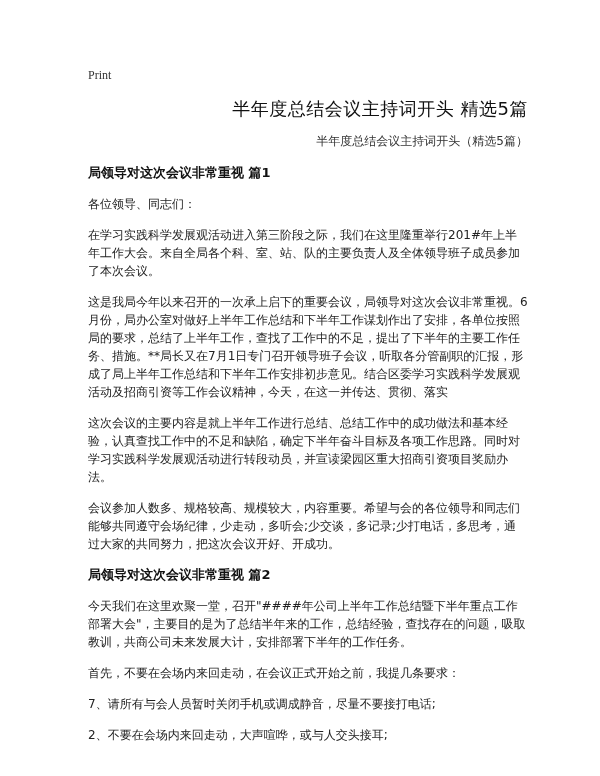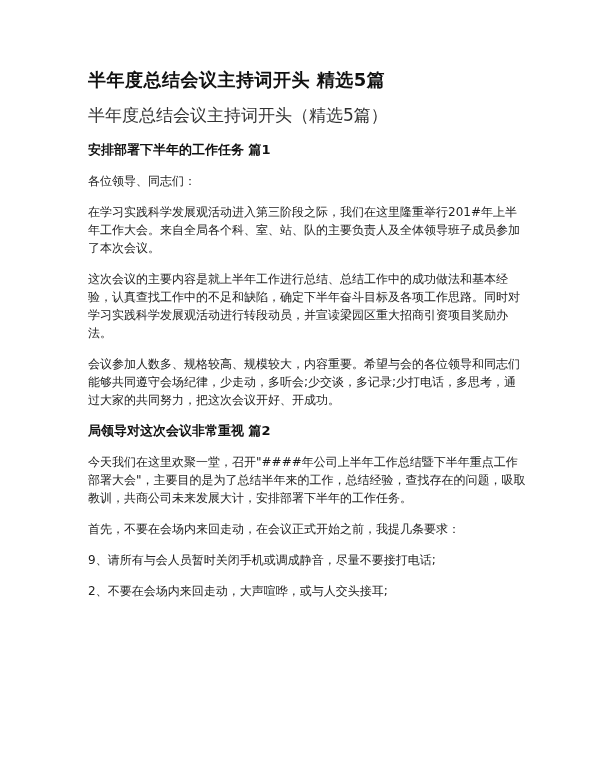--- a/index.html
+++ b/index.html
@@ -1,40 +1,42 @@
 <!DOCTYPE html>
 <html><head>
   <meta charset="utf-8">
   <style>
     html, body { margin: 0; padding: 0; background: #ffffff; }
     body { width: 600px; height: 776px; position: relative; overflow: hidden;
       font-family: "DejaVu Sans", "Liberation Sans", sans-serif; color: #222; }
     .page { position: absolute; left: 88px; top: 68px; width: 440px; }
     .print { font-family: "Liberation Serif", serif; font-size: 12px; color: #333; margin: 0 0 14px 0; }
-    .title { font-size: 18px; font-weight: bold; text-align: left; margin: 0 0 12px 0; color: #111; letter-spacing: 0.5px; }
-    .subtitle { font-size: 17px; margin: 0 0 14px 0; color: #333; }
+    .title { font-size: 18px; font-weight: normal; text-align: right; margin: 0 0 12px 0; color: #111; letter-spacing: 0.5px; }
+    .subtitle { font-size: 12px; margin: 0 0 14px 0; color: #333; text-align: right; }
     .h2 { font-size: 13px; font-weight: bold; margin: 0 0 13px 0; color: #111; }
     p.para { font-size: 12px; line-height: 18px; margin: 0 0 13px 0; color: #222; }
   </style>
 </head>
 <body>
 
 <div class="page">
+  <div class="print">Print</div>
   <h1 class="title">半年度总结会议主持词开头 精选5篇</h1>
   <div class="subtitle">半年度总结会议主持词开头（精选5篇）</div>
 
   <div>
-    <div class="h2">安排部署下半年的工作任务 篇1</div>
+    <div class="h2">局领导对这次会议非常重视 篇1</div>
     <p class="para">各位领导、同志们：</p>
     <p class="para">在学习实践科学发展观活动进入第三阶段之际，我们在这里隆重举行201#年上半年工作大会。来自全局各个科、室、站、队的主要负责人及全体领导班子成员参加了本次会议。</p>
+    <p class="para">这是我局今年以来召开的一次承上启下的重要会议，局领导对这次会议非常重视。6月份，局办公室对做好上半年工作总结和下半年工作谋划作出了安排，各单位按照局的要求，总结了上半年工作，查找了工作中的不足，提出了下半年的主要工作任务、措施。**局长又在7月1日专门召开领导班子会议，听取各分管副职的汇报，形成了局上半年工作总结和下半年工作安排初步意见。结合区委学习实践科学发展观活动及招商引资等工作会议精神，今天，在这一并传达、贯彻、落实</p>
     <p class="para">这次会议的主要内容是就上半年工作进行总结、总结工作中的成功做法和基本经验，认真查找工作中的不足和缺陷，确定下半年奋斗目标及各项工作思路。同时对学习实践科学发展观活动进行转段动员，并宣读梁园区重大招商引资项目奖励办法。</p>
     <p class="para">会议参加人数多、规格较高、规模较大，内容重要。希望与会的各位领导和同志们能够共同遵守会场纪律，少走动，多听会;少交谈，多记录;少打电话，多思考，通过大家的共同努力，把这次会议开好、开成功。</p>
   </div>
 
   <div>
     <div class="h2">局领导对这次会议非常重视 篇2</div>
     <p class="para">今天我们在这里欢聚一堂，召开"####年公司上半年工作总结暨下半年重点工作部署大会"，主要目的是为了总结半年来的工作，总结经验，查找存在的问题，吸取教训，共商公司未来发展大计，安排部署下半年的工作任务。</p>
     <p class="para">首先，不要在会场内来回走动，在会议正式开始之前，我提几条要求：</p>
-    <p class="para">9、请所有与会人员暂时关闭手机或调成静音，尽量不要接打电话;</p>
+    <p class="para">7、请所有与会人员暂时关闭手机或调成静音，尽量不要接打电话;</p>
     <p class="para">2、不要在会场内来回走动，大声喧哗，或与人交头接耳;</p>
 
   </div>
 </div>
 
 </body></html>

